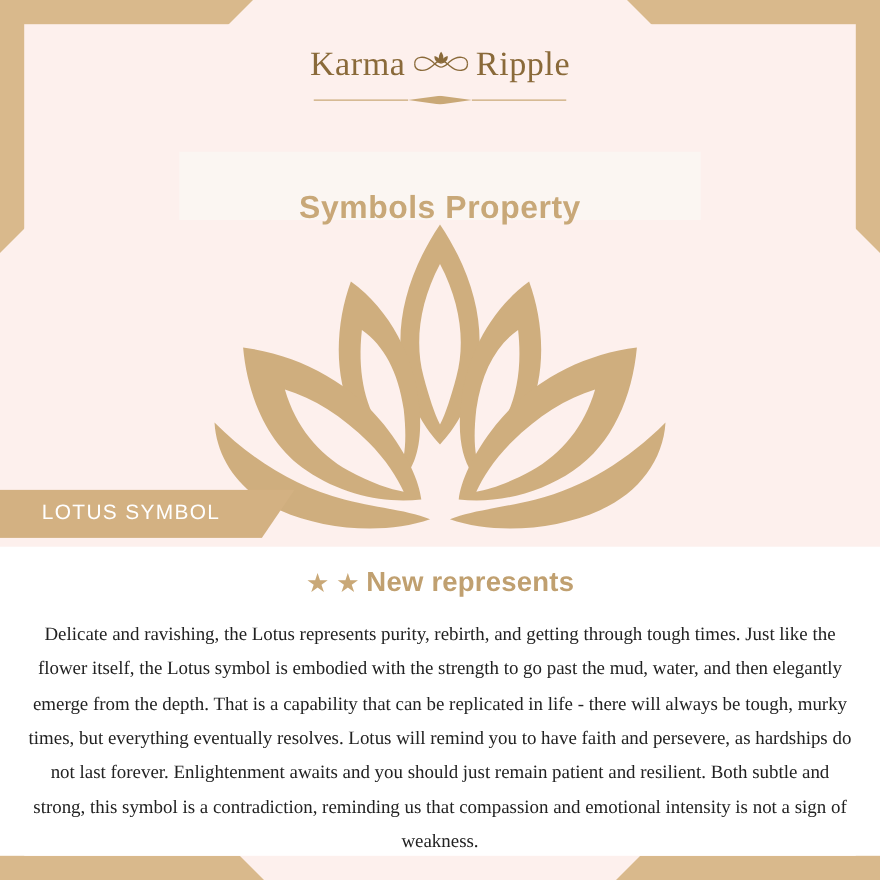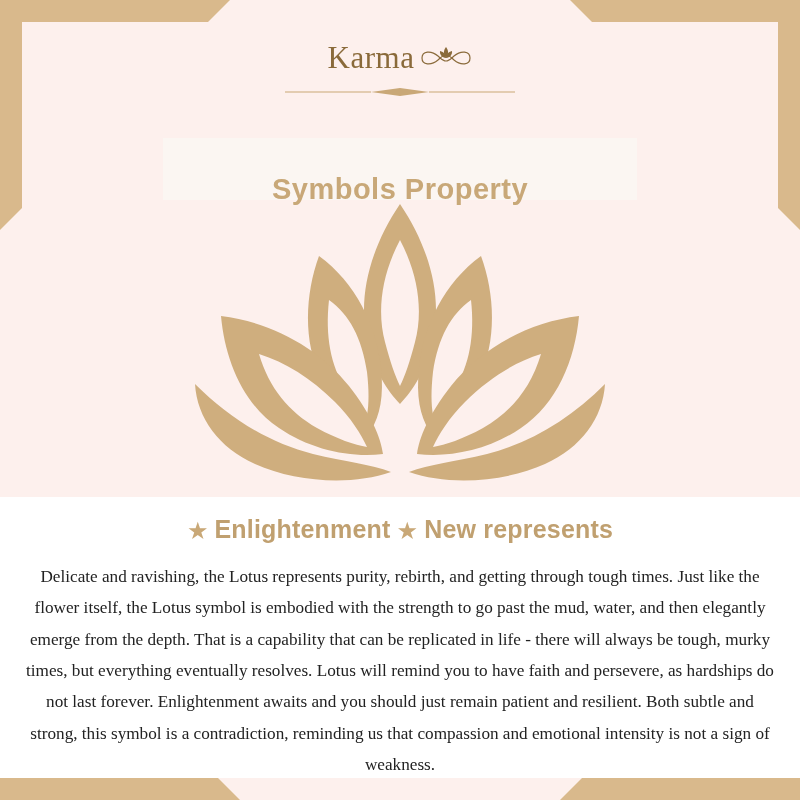--- a/index.html
+++ b/index.html
@@ -203,20 +203,21 @@
             <path d="M100 34 C100 20, 82 18, 68 30 C60 37, 58 40, 52 40"></path>
             <path d="M100 34 C100 48, 82 50, 68 38 C60 31, 58 28, 52 28"></path>
           </g>
           <g fill="#8a6a3a">
             <path d="M52 12 C57 18, 58 26, 52 33 C46 26, 47 18, 52 12 Z"></path>
             <path d="M40 20 C48 22, 52 28, 52 34 C44 33, 39 27, 40 20 Z"></path>
             <path d="M64 20 C56 22, 52 28, 52 34 C60 33, 65 27, 64 20 Z"></path>
           </g>
         </svg>
       </span>
+      <span class="brand-word">Ripple</span>
     </div>
     <div class="brand-underline">
       <svg viewBox="0 0 230 8" width="230" height="8" aria-hidden="true">
         <path d="M0 4 H86 M144 4 H230" stroke="#c9a877" stroke-width="1.2" fill="none"></path>
         <path d="M86 4 L115 0 L144 4 L115 8 Z" fill="#c9a877"></path>
       </svg>
     </div>
   </div>
 
   <div class="title-plate">
@@ -290,24 +291,26 @@
 
         <path d="M420 188
                  C418 222, 396 252, 360 268
                  C320 286, 264 290, 224 276
                  C244 268, 270 266, 302 258
                  C346 247, 386 222, 420 188 Z"></path>
       </g>
     </svg>
   </div>
 
+  <div class="ribbon">
+    <span class="ribbon-text">LOTUS SYMBOL</span>
+  </div>
 
   <div class="body-card">
     <div class="headline">
       <span class="star">★</span>
-      <span class="headline-word">Enlightenment</span>
       <span class="star">★</span>
       <span class="headline-word">New represents</span>
     </div>
     <p class="paragraph">Delicate and ravishing, the Lotus represents purity, rebirth, and getting through tough times. Just like the flower itself, the Lotus symbol is embodied with the strength to go past the mud, water, and then elegantly emerge from the depth. That is a capability that can be replicated in life - there will always be tough, murky times, but everything eventually resolves. Lotus will remind you to have faith and persevere, as hardships do not last forever. Enlightenment awaits and you should just remain patient and resilient. Both subtle and strong, this symbol is a contradiction, reminding us that compassion and emotional intensity is not a sign of weakness.</p>
   </div>
 
 </div>
 
 </body></html>

